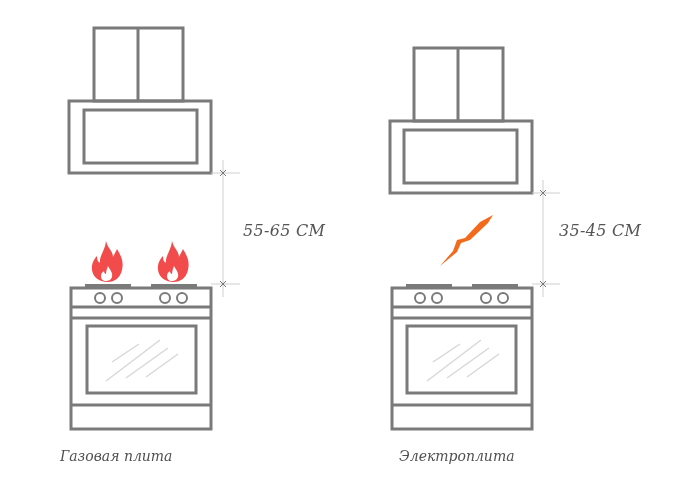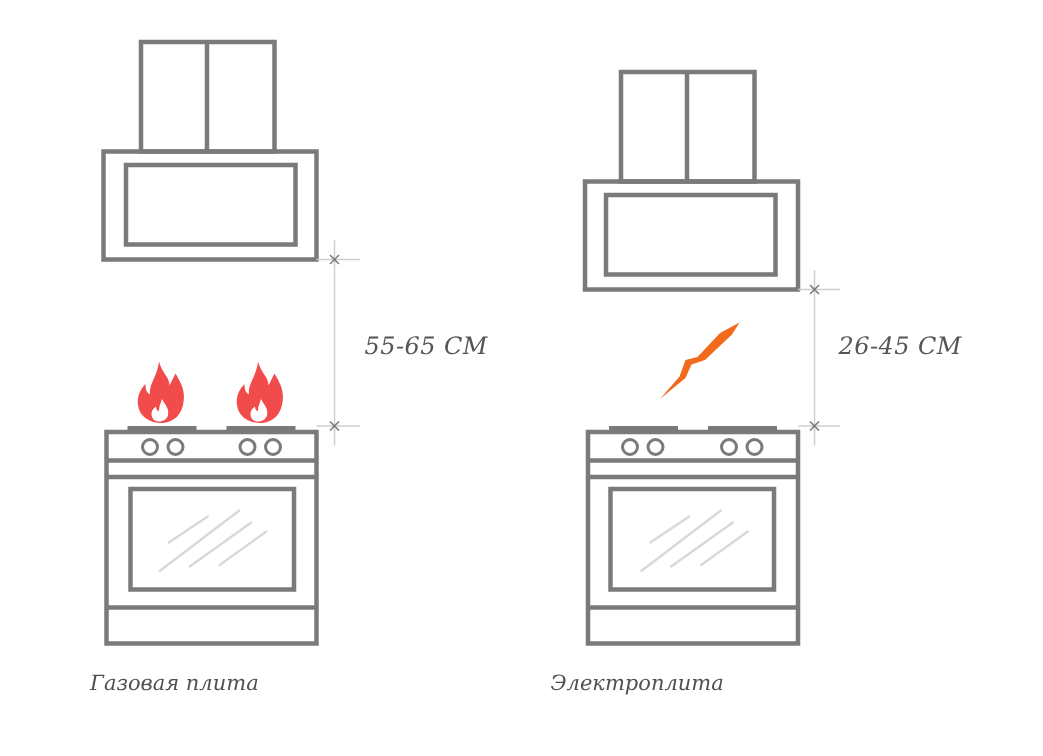--- a/index.html
+++ b/index.html
@@ -120,17 +120,17 @@
       <g stroke="#777777" stroke-width="1">
         <line x1="540" y1="190" x2="546" y2="196"></line>
         <line x1="546" y1="190" x2="540" y2="196"></line>
         <line x1="540" y1="281" x2="546" y2="287"></line>
         <line x1="546" y1="281" x2="540" y2="287"></line>
       </g>
     </g>
   </svg>
 
   <div class="label dim-label" style="left:243px; top:221px;">55-65 СМ</div>
-  <div class="label dim-label" style="left:559px; top:221px;">26-45 СМ</div>
+  <div class="label dim-label" style="left:559px; top:221px;">35-45 СМ</div>
 
   <div class="label caption" style="left:60px; top:448px;">Газовая плита</div>
-  <div class="label caption" style="left:367px; top:448px;text-align:right;">Электроплита</div>
+  <div class="label caption" style="left:399px; top:448px;text-align:right;">Электроплита</div>
 </div>
 
 </body></html>

